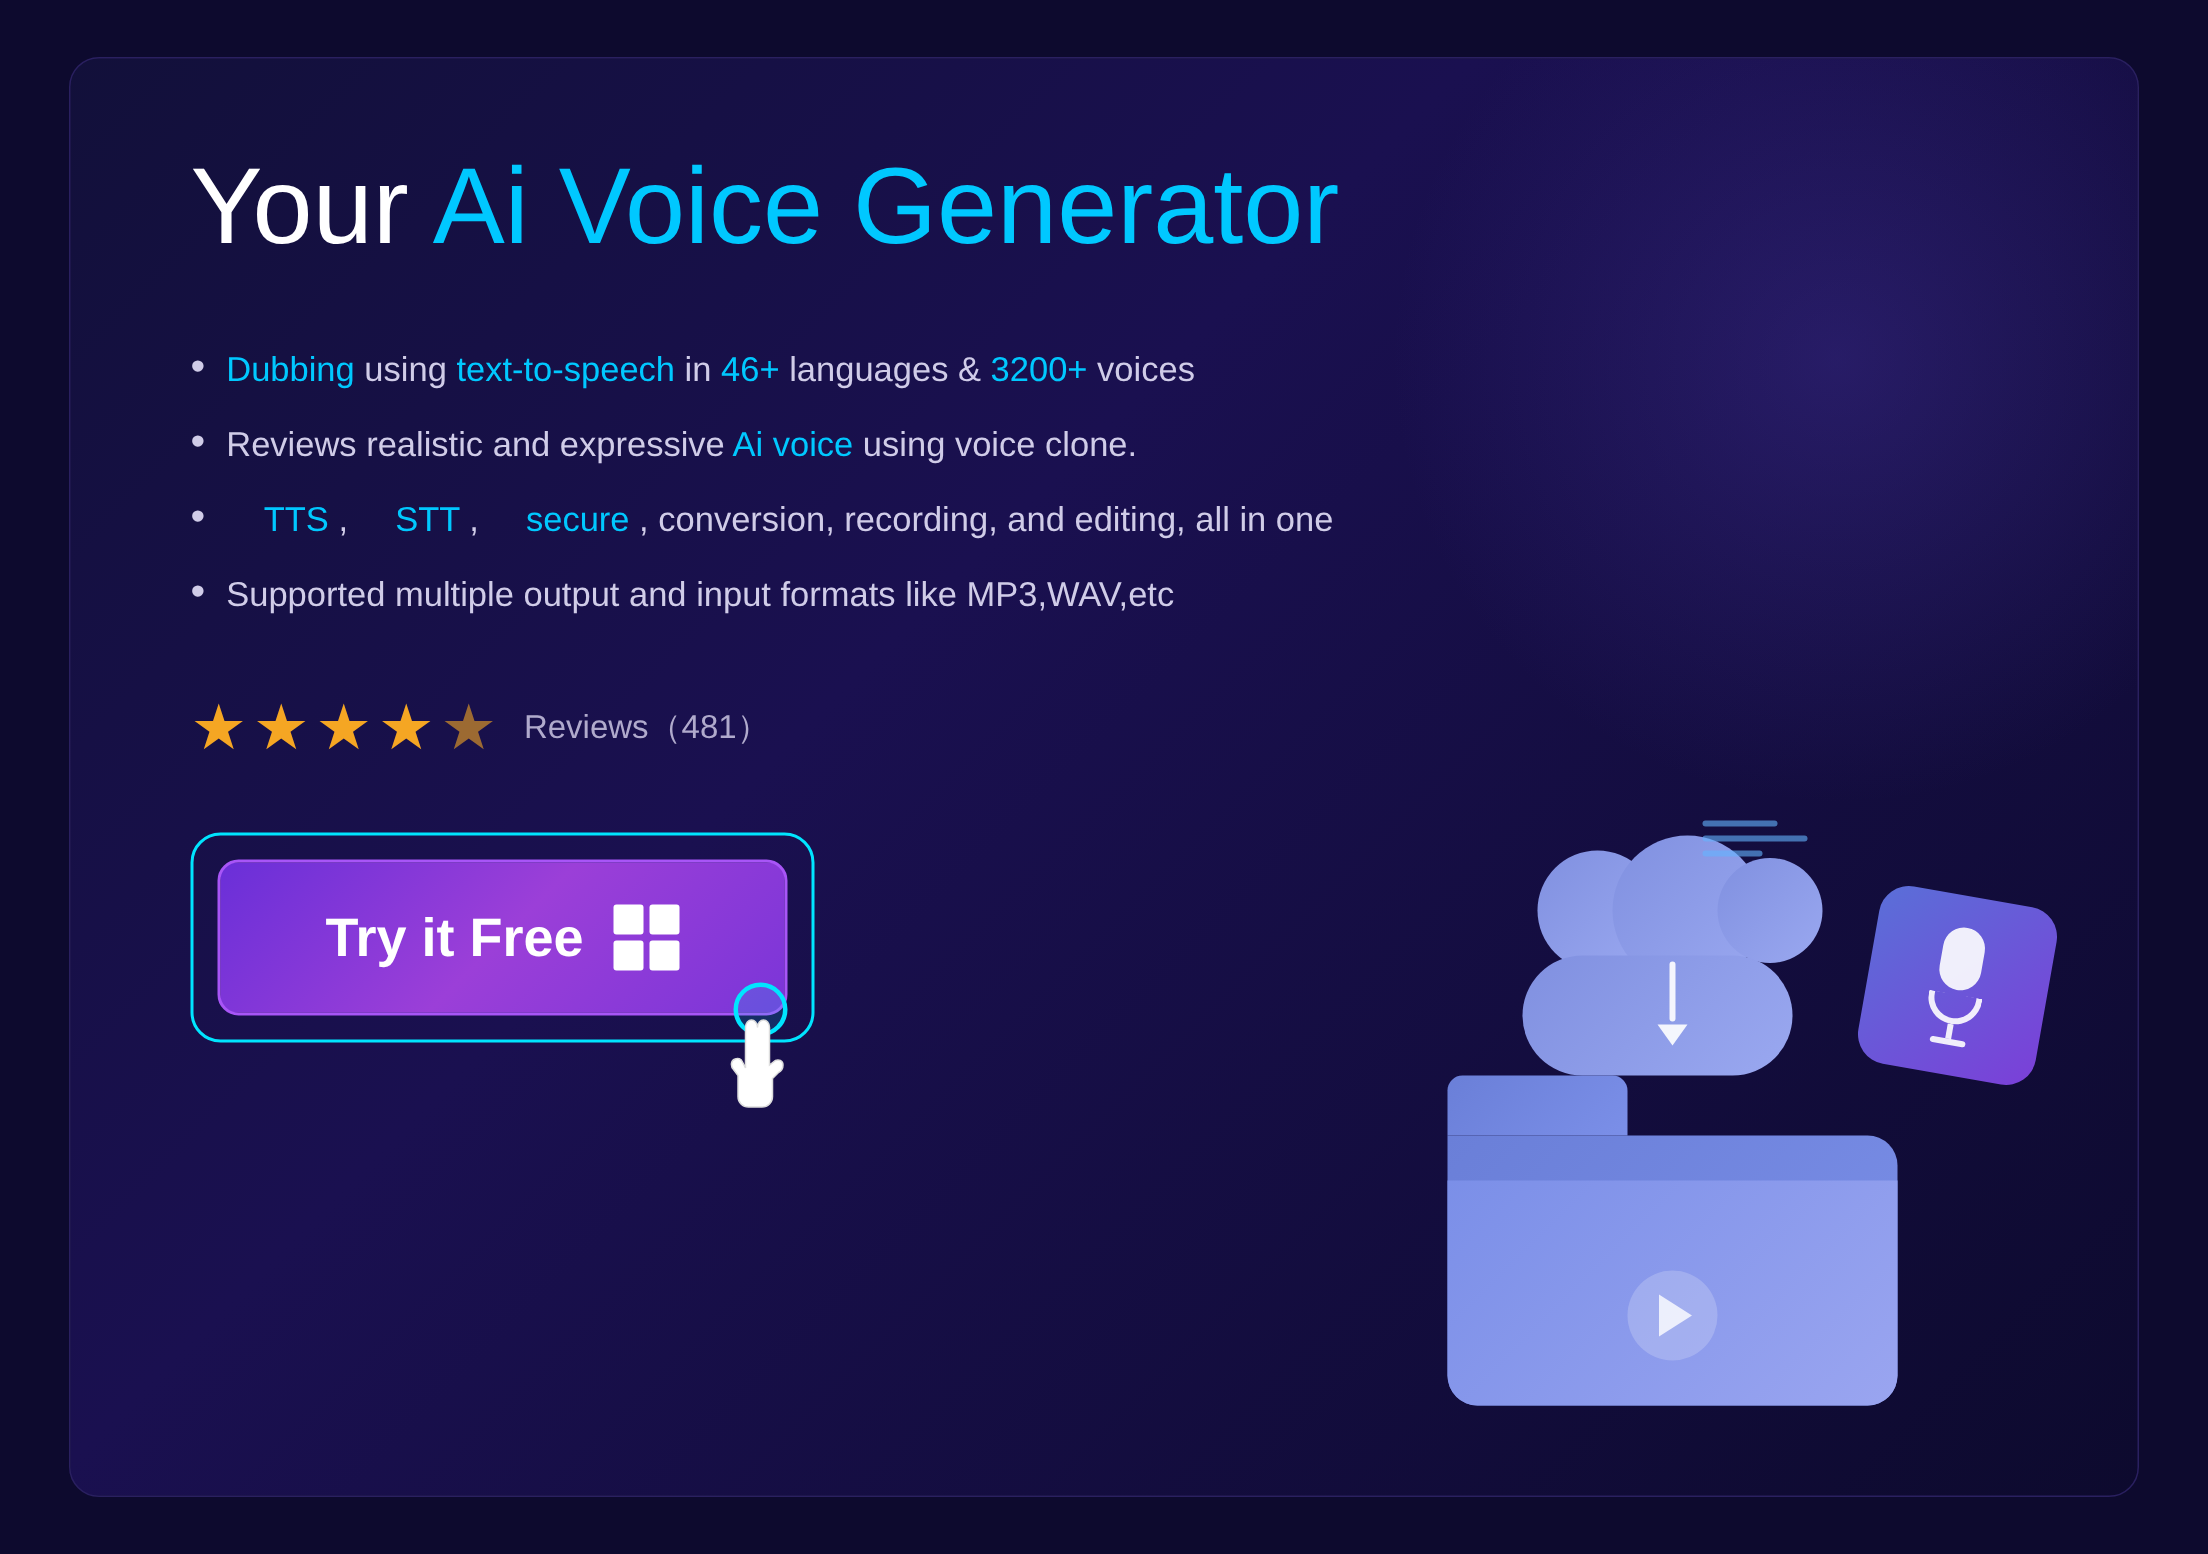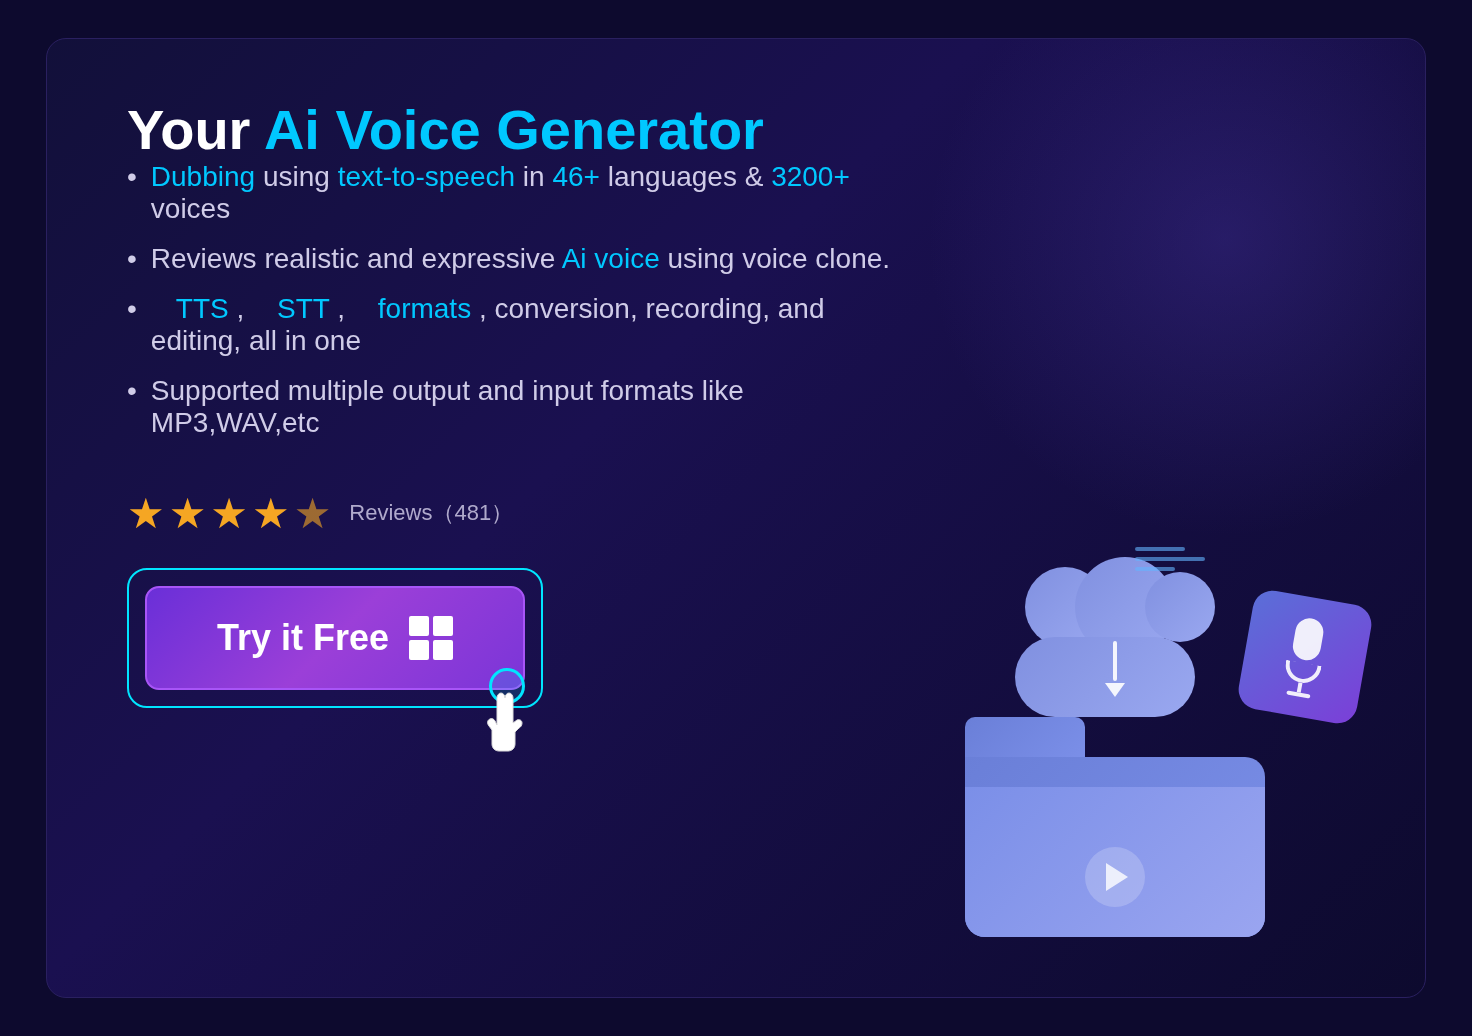--- a/index.html
+++ b/index.html
@@ -38,46 +38,47 @@
       pointer-events: none;
     }
 
     .content-left {
       max-width: 780px;
       position: relative;
       z-index: 2;
     }
 
     .headline {
-      font-size: 56px;
-      font-weight: 700;
+      font-size: 72px;
+      font-weight: 400;
       line-height: 1.1;
+      margin-bottom: 50px;
       color: #ffffff;
     }
 
     .headline .ai-voice {
       color: #00c8ff;
     }
 
     .headline .cloner {
       color: #00c8ff;
       display: block;
     }
 
     .features-list {
       list-style: none;
       margin-bottom: 50px;
     }
 
     .features-list li {
-      font-size: 28px;
+      font-size: 23px;
       color: #d0cce8;
       margin-bottom: 18px;
       display: flex;
-      align-items: flex-start;
+      align-items: flex-end;
       gap: 14px;
     }
 
     .features-list li::before {
       content: '•';
       color: #d0cce8;
       font-size: 28px;
       flex-shrink: 0;
       margin-top: 0px;
     }
@@ -450,21 +451,21 @@
           <span class="feature-highlight-cyan">Ai voice</span>
           <span> using voice clone.</span>
         </span>
       </li>
       <li>
         <span>
           <span class="feature-highlight-tts">TTS</span>
           <span>, </span>
           <span class="feature-highlight-tts">STT</span>
           <span>, </span>
-          <span class="feature-highlight-tts">formats</span>
+          <span class="feature-highlight-tts">secure</span>
           <span>, conversion, recording, and editing, all in one</span>
         </span>
       </li>
       <li>
         <span>Supported multiple output and input formats like MP3,WAV,etc</span>
       </li>
     </ul>
 
     
     <div class="stars-row">
@@ -472,21 +473,21 @@
         <span class="star">★</span>
         <span class="star">★</span>
         <span class="star">★</span>
         <span class="star">★</span>
         <span class="star-half">★</span>
       </div>
       <span class="reviews-text">Reviews（481）</span>
     </div>
 
     
-    <div class="cta-wrapper" style="position:relative;">
+    <div class="cta-wrapper" style="position:relative;margin-top:16px;">
       <div class="cta-outer">
         <button class="cta-button">
           <span class="cta-button-text">Try it Free</span>
           <div class="windows-icon">
             <div></div>
             <div></div>
             <div></div>
             <div></div>
           </div>
         </button>

